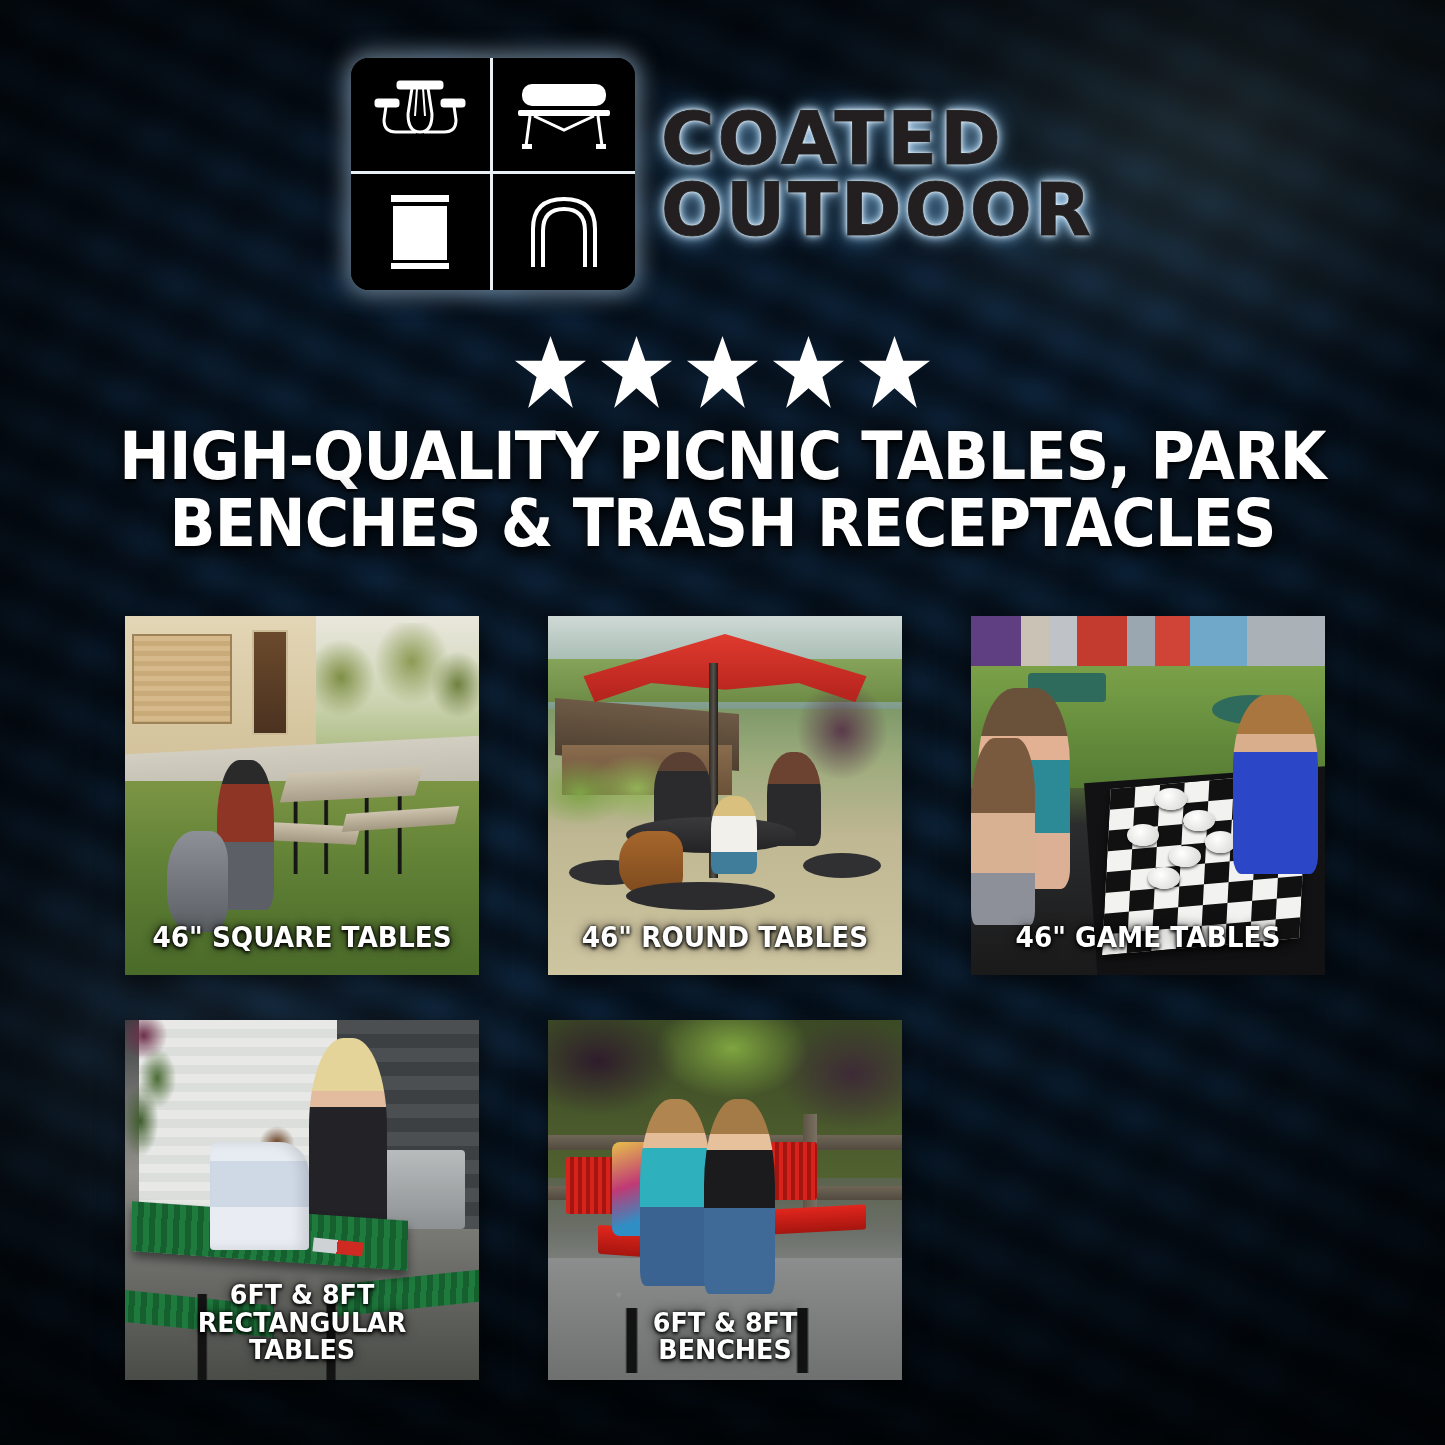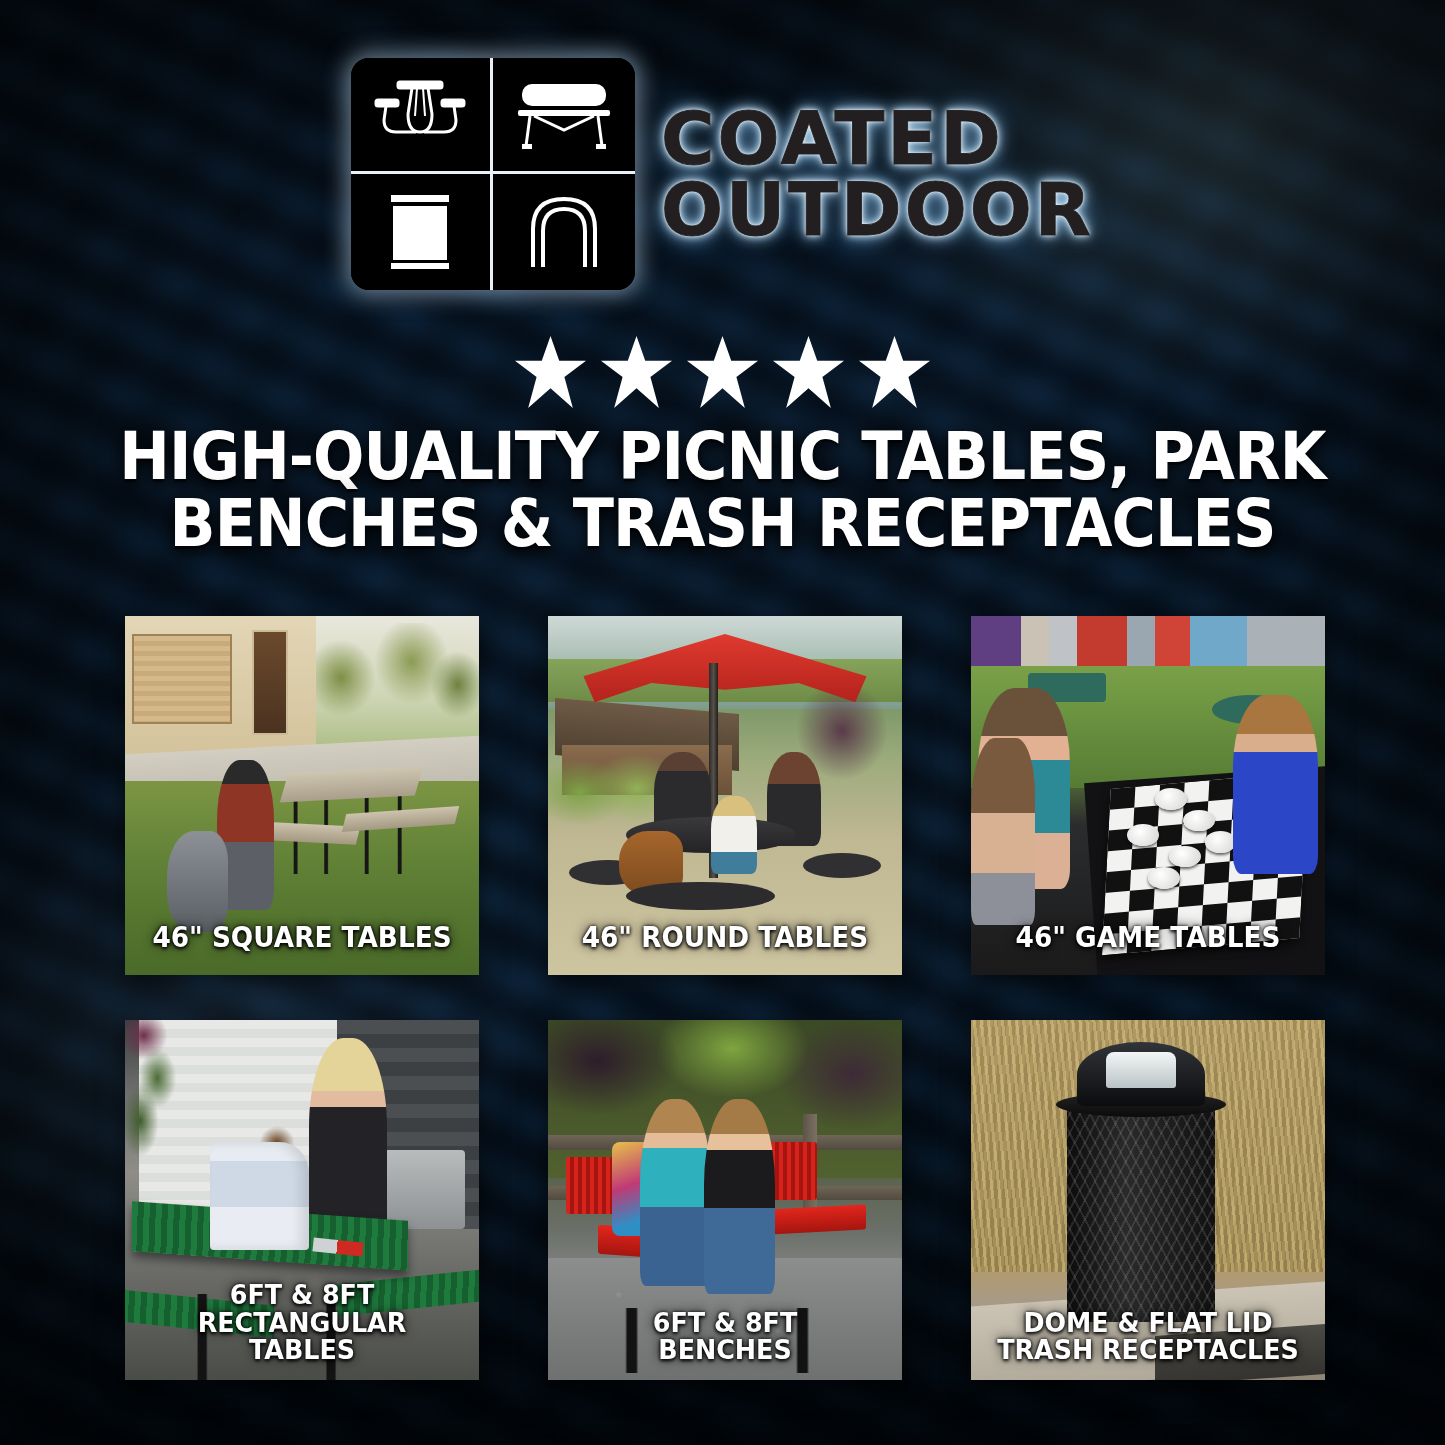--- a/index.html
+++ b/index.html
@@ -576,28 +576,15 @@
           <div class="seat5"></div>
         <div class="pack"></div>
           <div class="boyA"></div>
           <div class="boyB"></div>
         <div class="legs5"></div>
       </div>
       <div class="caption">6FT &amp; 8FT
 BENCHES</div>
     </div>
 
-    <div class="tile two-line">
-      <div class="photo p6">
-        <div class="grassdry"></div>
-          <div class="sidewalk"></div>
-          <div class="asphalt"></div>
-        <div class="can"></div>
-          <div class="rim"></div>
-          <div class="dome"></div>
-          <div class="window"></div>
-      </div>
-      <div class="caption">DOME &amp; FLAT LID
-TRASH RECEPTACLES</div>
-    </div>
 
   </div>
 </div>
 
 </body></html>

